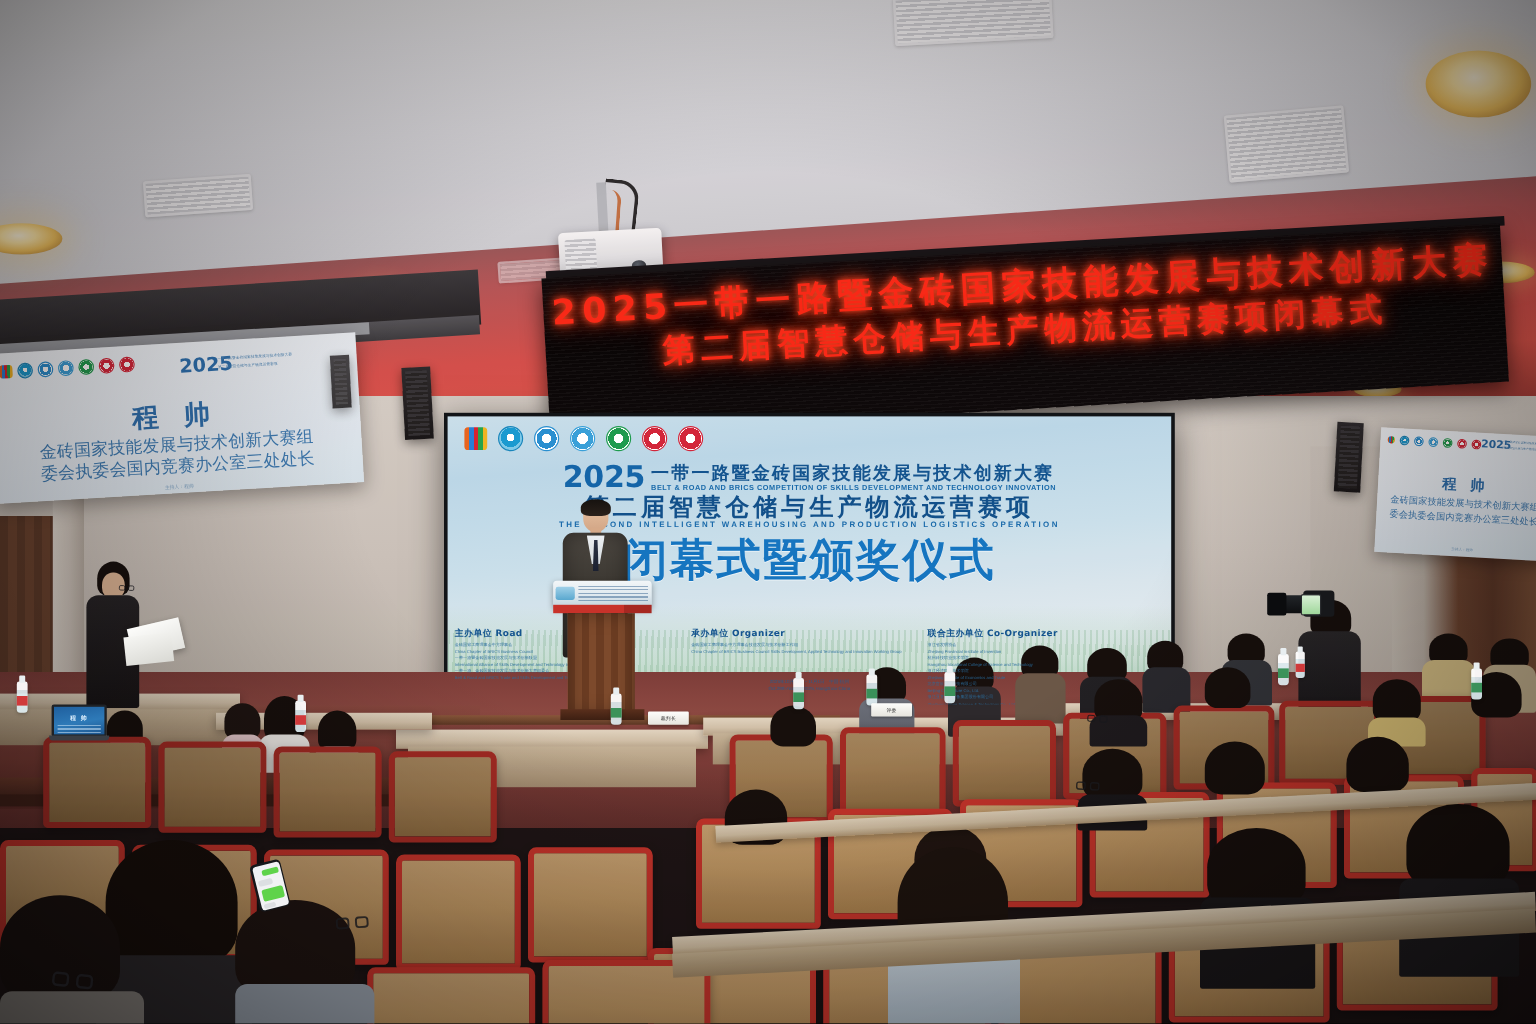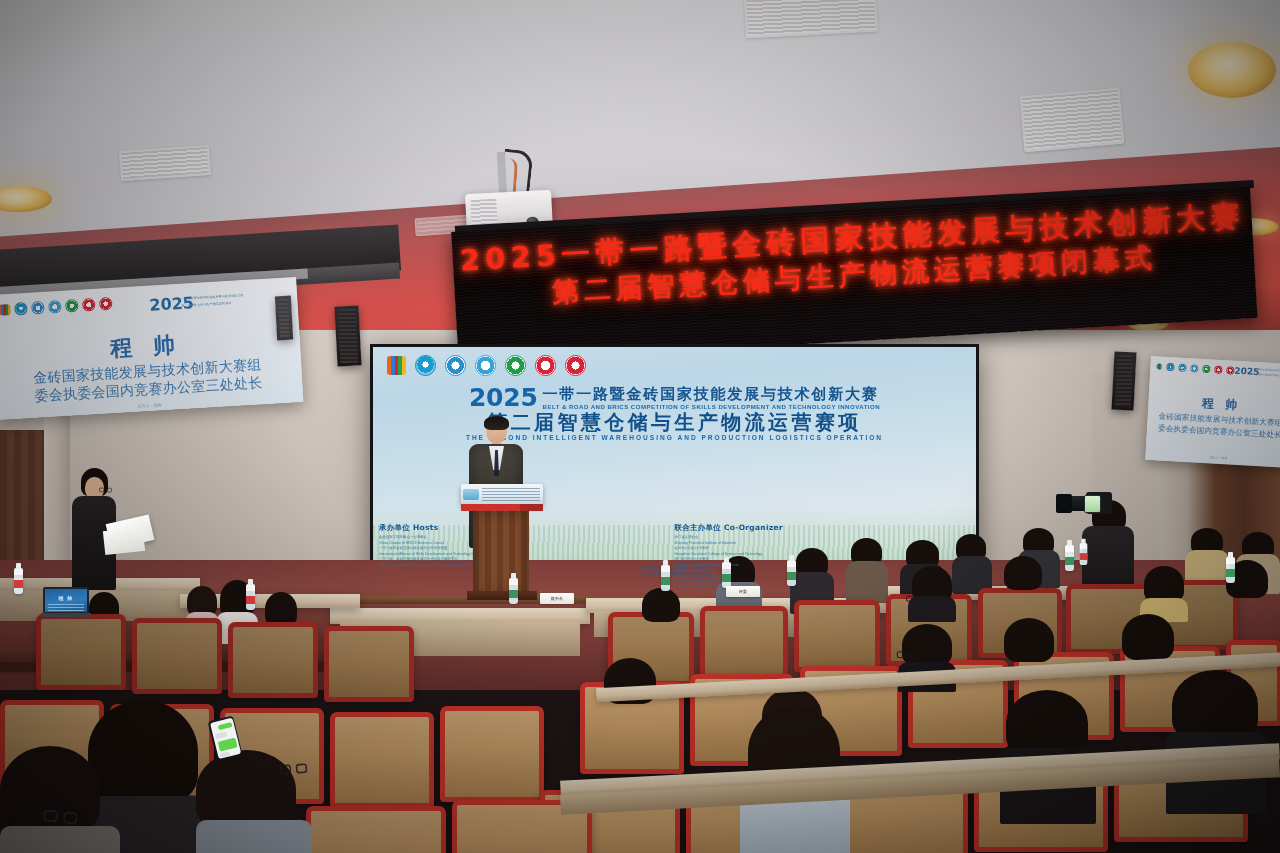--- a/index.html
+++ b/index.html
@@ -328,31 +328,37 @@
       <div class="s-titleblock">
         <div class="s-row1">
           <div class="s-2025">2025</div>
           <div class="s-r1txt">
             <div class="s-cn1">一带一路暨金砖国家技能发展与技术创新大赛</div>
             <div class="s-en1">BELT &amp; ROAD AND BRICS COMPETITION OF SKILLS DEVELOPMENT AND TECHNOLOGY INNOVATION</div>
           </div>
         </div>
         <div class="s-cn2">第二届智慧仓储与生产物流运营赛项</div>
         <div class="s-en2">THE SECOND INTELLIGENT WAREHOUSING AND PRODUCTION LOGISTICS OPERATION</div>
+        <div class="s-big">闭幕式暨颁奖仪式</div>
       </div>
 
       <div class="s-cols">
         <div class="s-col">
-          <div class="s-col-h">承办单位 Hosts</div>
+          <div class="s-col-h">主办单位 Road</div>
           <div class="s-col-b" style="white-space:pre-line;">金砖国家工商理事会中方理事会
 China Chapter of BRICS Business Council
 一带一路暨金砖国家技能发展与技术创新联盟
 International Alliance of Skills Development and Technology Innovation of Belt &amp; Road and BRICS
 一带一路、金砖国家技能发展与技术创新大赛组委会
 Belt &amp; Road and BRICS Trade and Skills Development and Technology Innovation Committee</div>
+        </div>
+        <div class="s-col">
+          <div class="s-col-h">承办单位 Organizer</div>
+          <div class="s-col-b" style="white-space:pre-line;">金砖国家工商理事会中方理事会技能发展与技术创新工作组
+China Chapter of BRICS Business Council Skills Development, Applied Technology and Innovation Working Group</div>
         </div>
         <div class="s-col">
           <div class="s-col-h">联合主办单位 Co-Organizer</div>
           <div class="s-col-b" style="white-space:pre-line;">浙江省发明协会
 Zhejiang Provincial Institute of Invention
 杭州科技职业技术学院
 Hangzhou Vocational College of Science and Technology
 浙江经济职业技术学院
 Zhejiang Institute of Economics and Trade
 北京富欣天下科技有限公司

